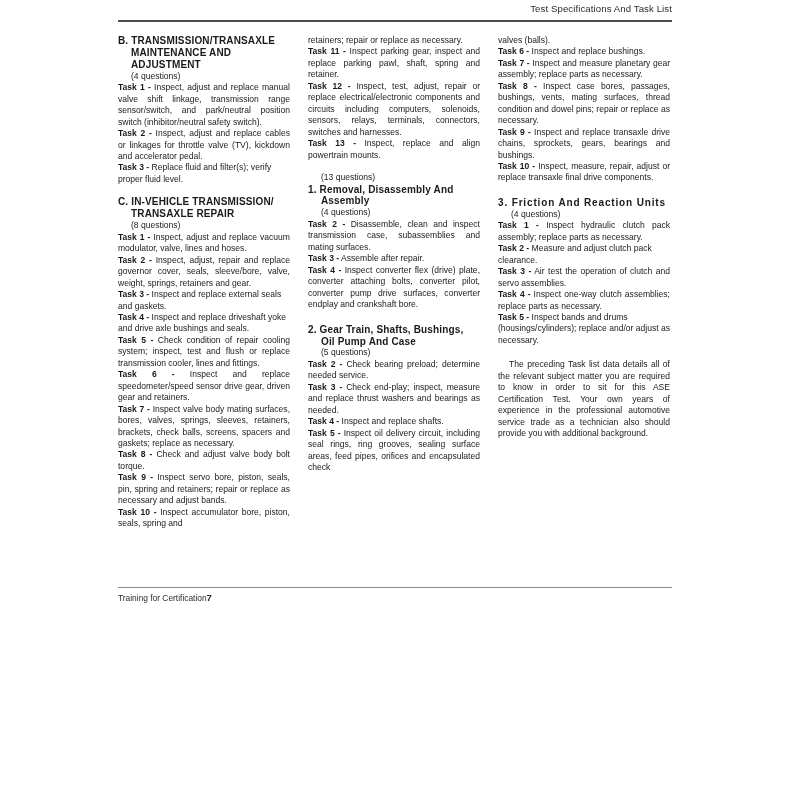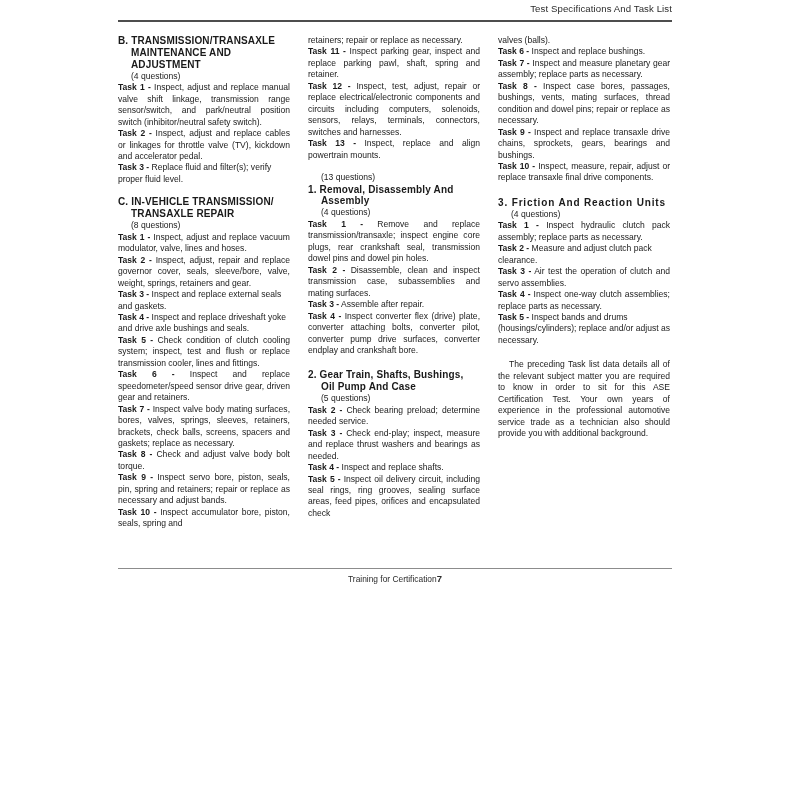--- a/index.html
+++ b/index.html
@@ -83,25 +83,25 @@
     text-align: left;
   }
   .gap-md { height: 11px; }
   .gap-lg { height: 13px; }
 
   
   .footer {
     position: absolute;
     left: 118px;
     right: 128px;
-    bottom: 28px;
+    bottom: 9px;
     border-top: 1px solid #8c8c8c;
     padding-top: 4px;
     display: flex;
-    justify-content: center;
+    justify-content: flex-start;
     align-items: baseline;
     font-size: 8.4px;
     color: #2b2b2b;
   }
   .footer .pageno {
     font-weight: bold;
     font-size: 9.5px;
   }
 </style>
 </head>
@@ -126,21 +126,21 @@
 
       <div class="gap-md"></div>
 
       <p class="sec-head">C. IN-VEHICLE TRANSMISSION/ TRANSAXLE REPAIR</p>
       <p class="qcount">(8 questions)</p>
 
       <p class="para"><span class="tasklabel">Task 1 -</span><span> Inspect, adjust and replace vacuum modulator, valve, lines and hoses.</span></p>
       <p class="para"><span class="tasklabel">Task 2 -</span><span> Inspect, adjust, repair and replace governor cover, seals, sleeve/bore, valve, weight, springs, retainers and gear.</span></p>
       <p class="para ragged"><span class="tasklabel">Task 3 -</span><span> Inspect and replace external seals and gaskets.</span></p>
       <p class="para ragged"><span class="tasklabel">Task 4 -</span><span> Inspect and replace driveshaft yoke and drive axle bushings and seals.</span></p>
-      <p class="para"><span class="tasklabel">Task 5 -</span><span> Check condition of clutch cooling system; inspect, test and flush or replace transmission cooler, lines and fittings.</span></p>
+      <p class="para"><span class="tasklabel">Task 5 -</span><span> Check condition of repair cooling system; inspect, test and flush or replace transmission cooler, lines and fittings.</span></p>
       <p class="para"><span class="tasklabel">Task 6 -</span><span> Inspect and replace speedometer/speed sensor drive gear, driven gear and retainers.</span></p>
       <p class="para"><span class="tasklabel">Task 7 -</span><span> Inspect valve body mating surfaces, bores, valves, springs, sleeves, retainers, brackets, check balls, screens, spacers and gaskets; replace as necessary.</span></p>
       <p class="para"><span class="tasklabel">Task 8 -</span><span> Check and adjust valve body bolt torque.</span></p>
       <p class="para"><span class="tasklabel">Task 9 -</span><span> Inspect servo bore, piston, seals, pin, spring and retainers; repair or replace as necessary and adjust bands.</span></p>
       <p class="para"><span class="tasklabel">Task 10 -</span><span> Inspect accumulator bore, piston, seals, spring and</span></p>
     </div>
 
     <div class="col">
 
       <p class="para">retainers; repair or replace as necessary.</p>
@@ -149,21 +149,20 @@
       <p class="para"><span class="tasklabel">Task 12 -</span><span> Inspect, test, adjust, repair or replace electrical/electronic components and circuits including computers, solenoids, sensors, relays, terminals, connectors, switches and harnesses.</span></p>
       <p class="para"><span class="tasklabel">Task 13 -</span><span> Inspect, replace and align powertrain mounts.</span></p>
 
       <div class="gap-md"></div>
 
       <p class="qcount">(13 questions)</p>
 
       <p class="sec-head">1. Removal, Disassembly And Assembly</p>
       <p class="qcount">(4 questions)</p>
 
-      <p class="para"><span class="tasklabel">Task 1 -</span><span> Remove and replace transmission/transaxle; inspect engine core plugs, rear crankshaft seal, transmission dowel pins and dowel pin holes.</span></p>
       <p class="para"><span class="tasklabel">Task 2 -</span><span> Disassemble, clean and inspect transmission case, subassemblies and mating surfaces.</span></p>
       <p class="para ragged"><span class="tasklabel">Task 3 -</span><span> Assemble after repair.</span></p>
       <p class="para"><span class="tasklabel">Task 4 -</span><span> Inspect converter flex (drive) plate, converter attaching bolts, converter pilot, converter pump drive surfaces, converter endplay and crankshaft bore.</span></p>
 
       <div class="gap-lg"></div>
 
       <p class="sec-head">2. Gear Train, Shafts, Bushings, Oil Pump And Case</p>
       <p class="qcount">(5 questions)</p>
 
       <p class="para"><span class="tasklabel">Task 2 -</span><span> Check bearing preload; determine needed service.</span></p>

